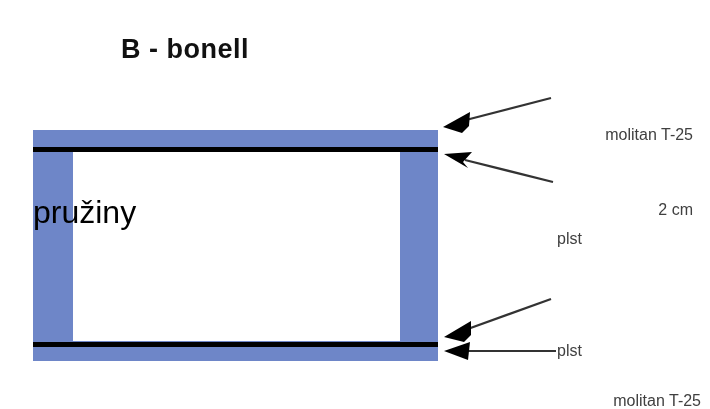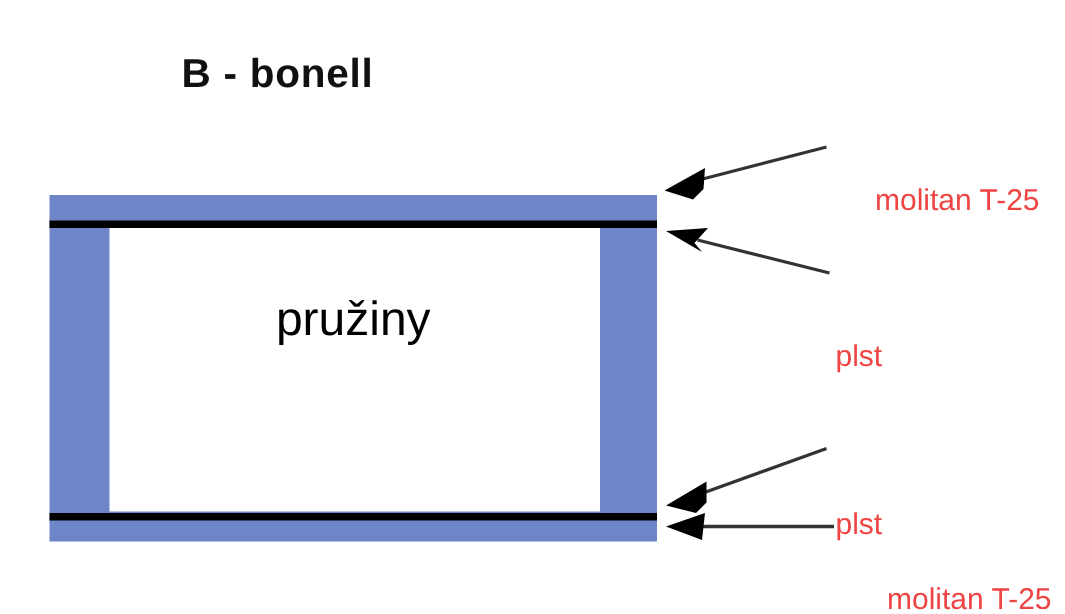--- a/index.html
+++ b/index.html
@@ -57,32 +57,32 @@
   }
   #felt-top   { top: 17px; }
   #felt-bottom{ top: 212px; }
 
   
   #core-label {
     position: absolute;
     left: 0;
     top: 62px;
     width: 405px;
-    text-align: center;
+    text-align: left;
     font-size: 32px;
     line-height: 40px;
     color: #000000;
   }
 
   
   .callout {
     position: absolute;
-    font-size: 20px;
+    font-size: 16px;
     line-height: 25px;
-    color: #ef4444;
+    color: #404040;
     white-space: pre;
   }
   #lbl-molitan-top {
     left: 555px;
     top: 72px;
     text-align: right;
     width: 138px;
   }
   #lbl-plst-top {
     left: 557px;
@@ -143,20 +143,21 @@
     </g>
 
     <g>
       <line x1="556" y1="351" x2="466" y2="351" stroke="#333333" stroke-width="2.2"></line>
       <polygon points="444,351 470,342 468,360" fill="#000000"></polygon>
     </g>
   </svg>
 
   <div class="callout" id="lbl-molitan-top">
     <div>molitan T-25</div>
+    <div>2 cm</div>
   </div>
 
   <div class="callout" id="lbl-plst-top">
     <div>plst</div>
   </div>
 
   <div class="callout" id="lbl-plst-bottom">
     <div>plst</div>
   </div>
 

